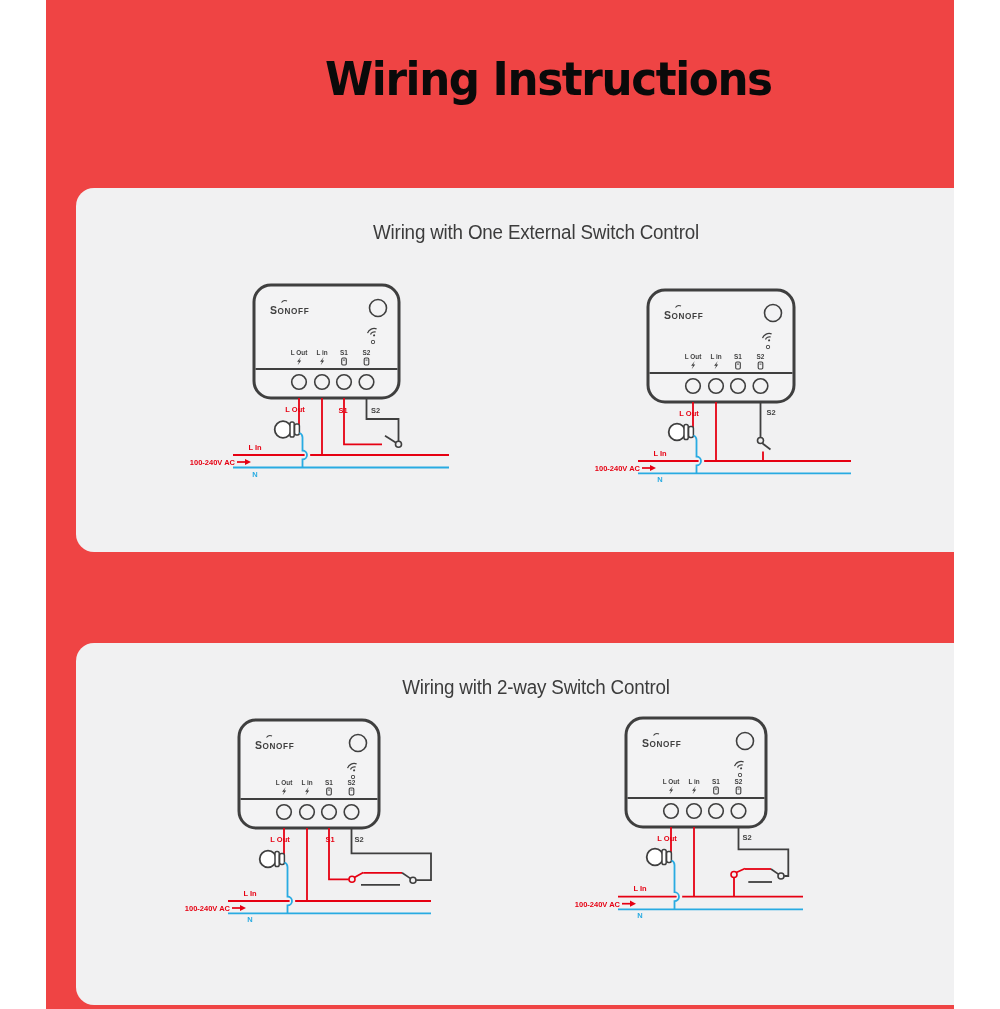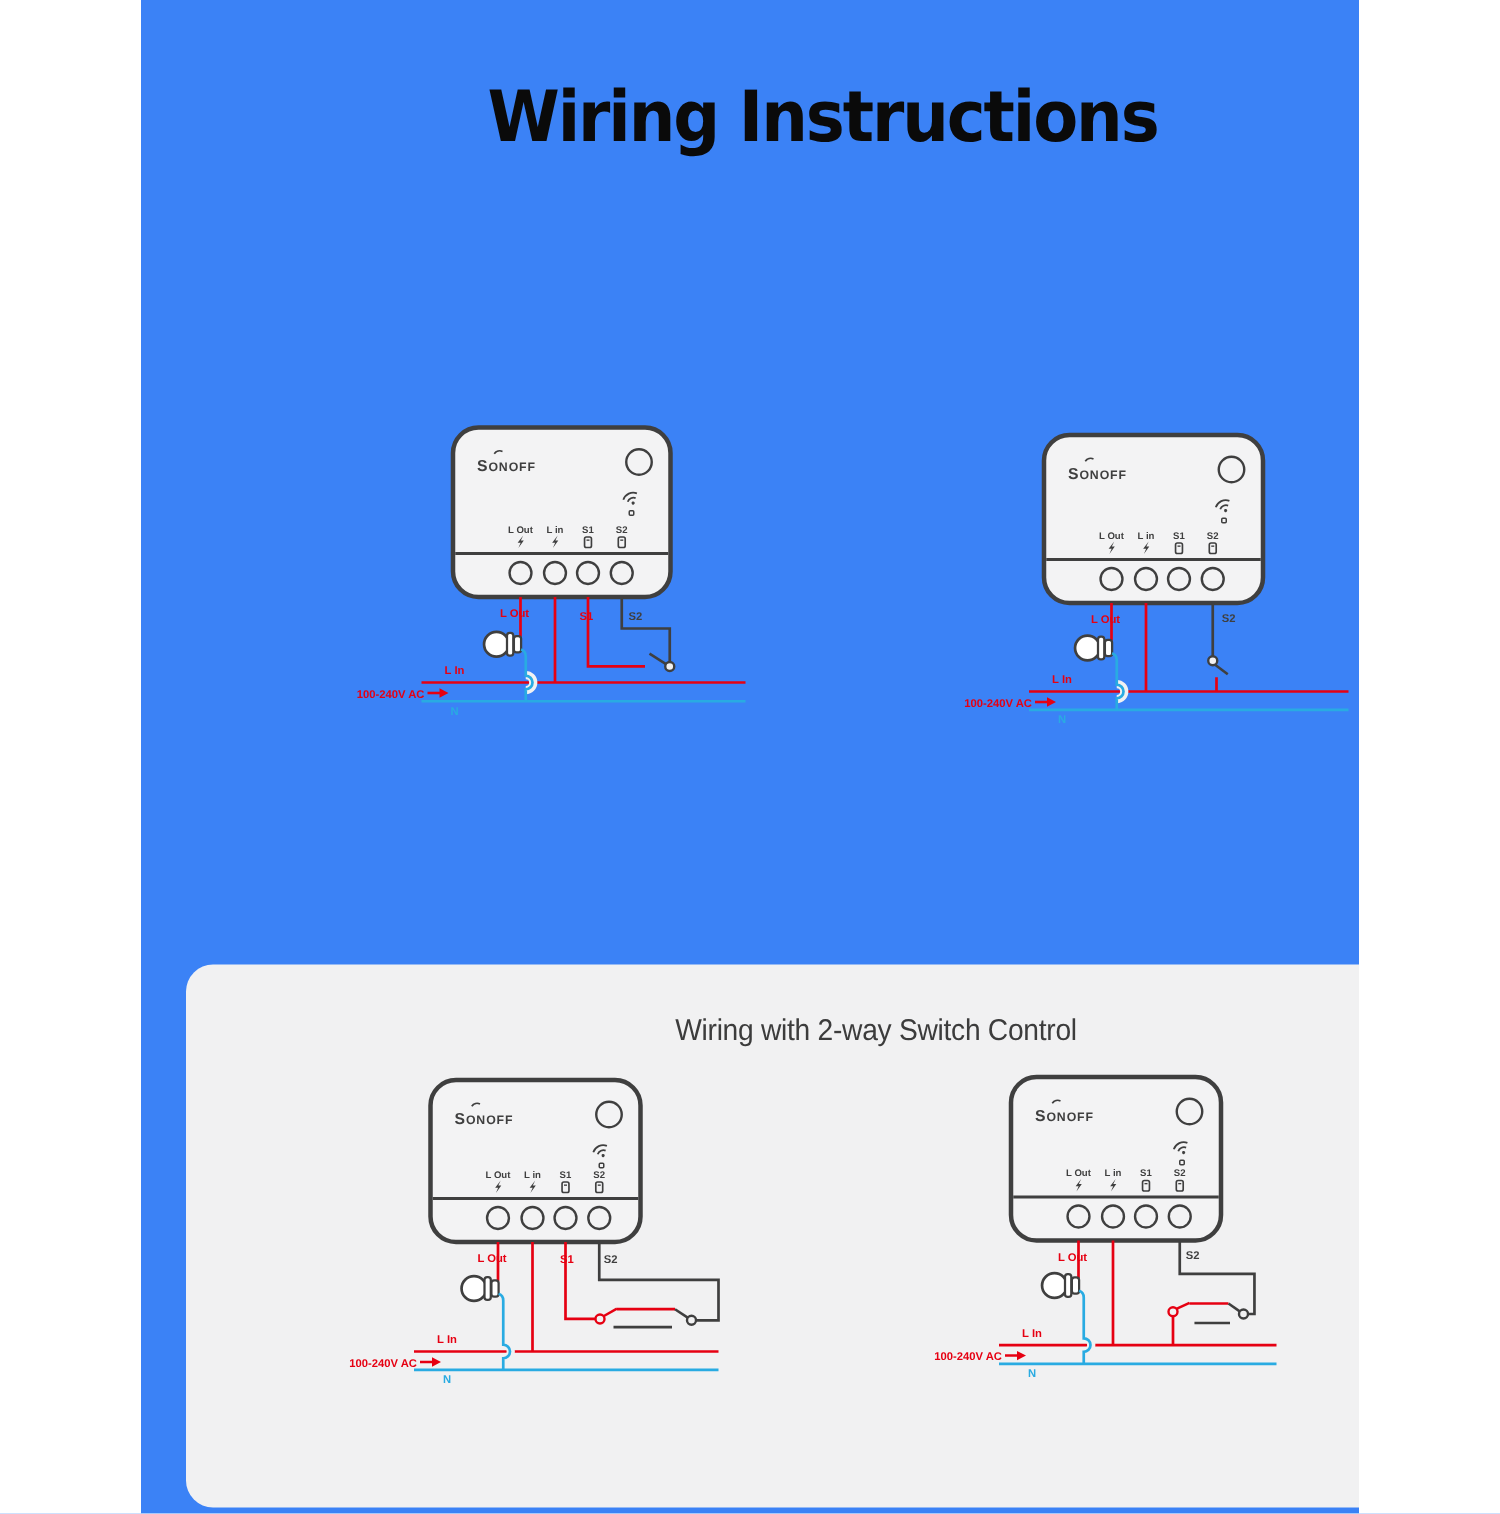--- a/index.html
+++ b/index.html
@@ -1,18 +1,18 @@
 <!DOCTYPE html>
 <html><head>
 <meta charset="utf-8">
 <style>
   html,body{margin:0;padding:0;background:#ffffff;}
   .page{
-    position:relative;width:812px;height:1009px;margin:0 auto;
-    background:#3b82f6;overflow:hidden;
+    position:relative;width:908px;height:1009px;margin:0 auto;
+    background:#ef4444;overflow:hidden;
     font-family:"Liberation Sans",sans-serif;
   }
   h1.main-title{
     position:absolute;top:50px;left:0;right:0;margin:0;
     padding-left:104px;
     text-align:center;
     font-family:"DejaVu Sans",sans-serif;
     font-size:47px;line-height:58px;font-weight:bold;color:#0a0a0a;
     letter-spacing:-1.5px;
     transform:scaleX(.93);
@@ -30,20 +30,23 @@
     transform:scaleX(.94);
   }
   svg.diagram{position:absolute;overflow:visible;}
 </style>
 </head>
 <body>
 
 <div class="page">
   <h1 class="main-title">Wiring Instructions</h1>
 
+  <section class="panel p1">
+    <div class="panel-title">Wiring with One External Switch Control</div>
+  </section>
 
   <section class="panel p2">
     <div class="panel-title">Wiring with 2-way Switch Control</div>
   </section>
 
   <svg id="dg0" class="diagram" viewBox="140 272 278 218" style="left: 140px; top: 272px; width: 278px; height: 218px;">
       <g>
         <rect x="208" y="285" width="145" height="113" rx="17" fill="#f3f3f4" stroke="#3f3f3f" stroke-width="3"></rect>
         <line x1="209.5" y1="369" x2="351.5" y2="369" stroke="#3f3f3f" stroke-width="2"></line>
         <text x="224" y="314" fill="#3f3f3f" font-size="10" text-anchor="start" font-weight="800" font-family="&quot;Liberation Sans&quot;, sans-serif" letter-spacing="0.6"><tspan font-size="10.5">S</tspan><tspan font-size="8.2">ONOFF</tspan></text>

